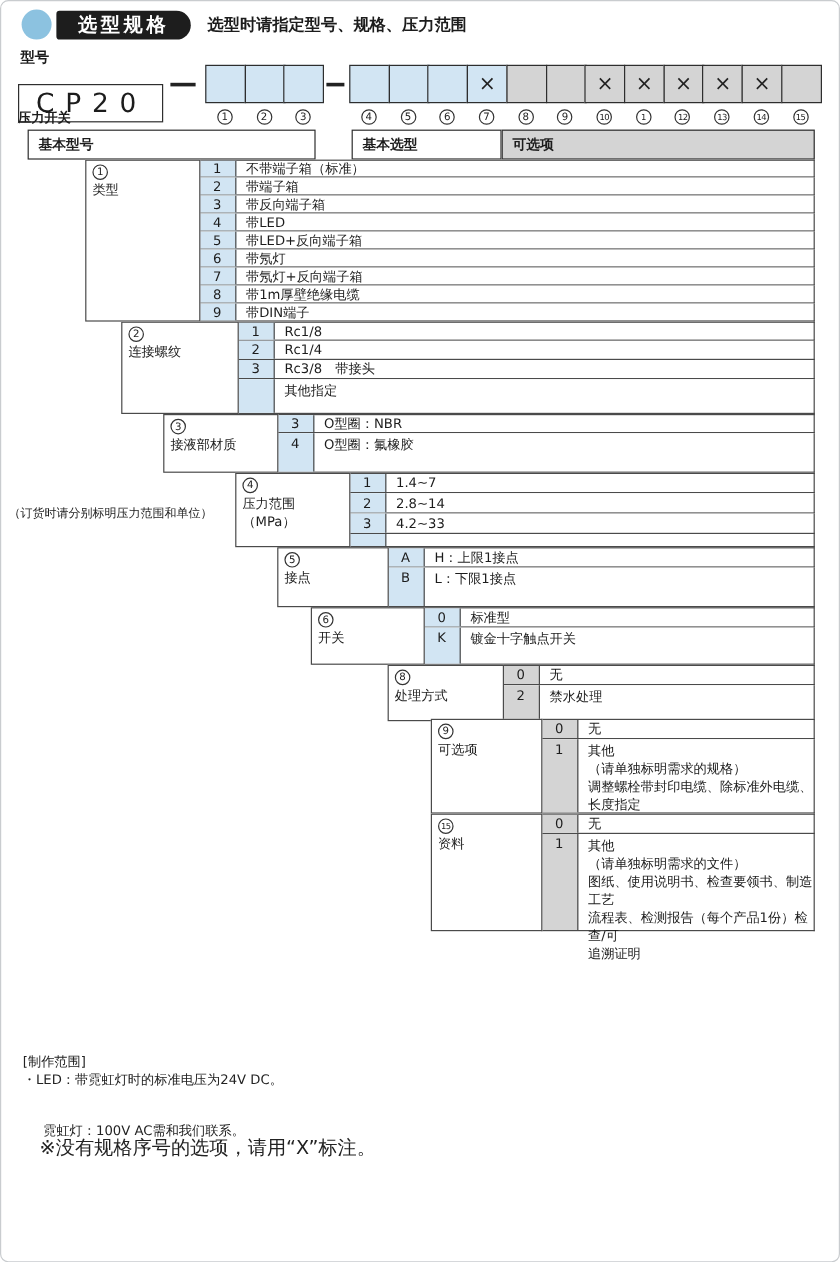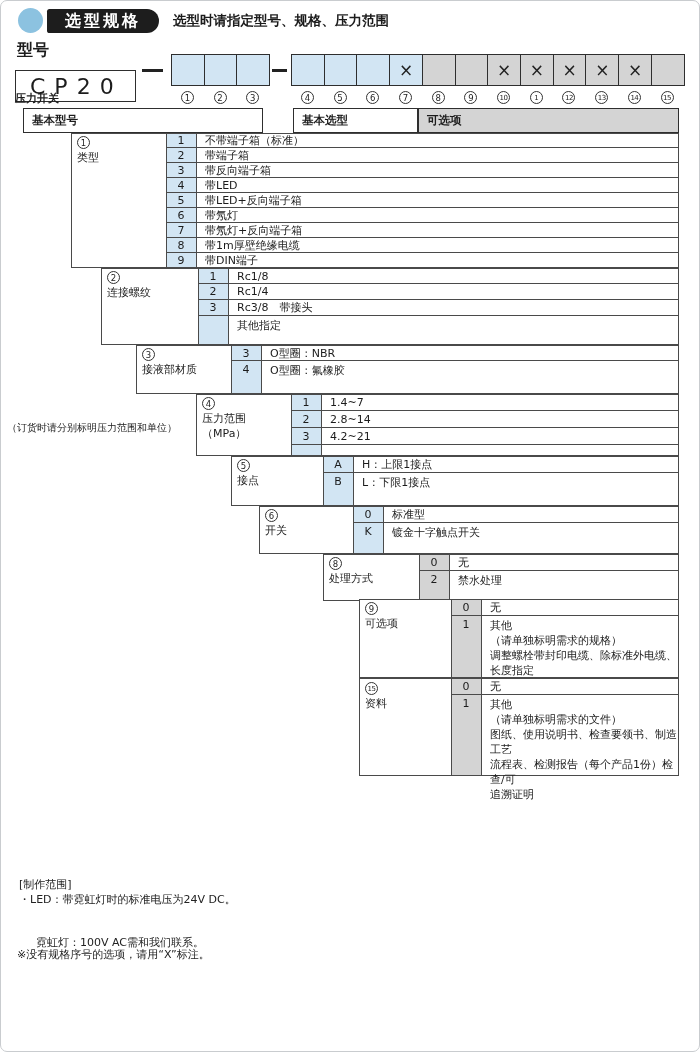--- a/index.html
+++ b/index.html
@@ -12,21 +12,21 @@
         border:1px solid #c9cccf;border-radius:7px;overflow:hidden;}
 
   
   .hdr{position:absolute;left:17px;top:7px;display:flex;align-items:center;}
   .dot{width:25px;height:25px;border-radius:50%;background:var(--accent);}
   .badge{margin-left:4px;height:24px;line-height:24px;padding:0 18px;background:var(--badge-bg);
          color:#fff;font-size:16px;font-weight:bold;letter-spacing:3px;border-radius:3px 14px 14px 3px;}
   .subtitle{margin-left:14px;font-size:13.5px;font-weight:bold;color:#1c1c1c;}
 
   
-  .model-label{position:absolute;left:16px;top:39px;font-size:16px;font-weight:bold;}
+  .model-label{position:absolute;left:16px;top:39px;font-size:12px;font-weight:bold;}
   .model-canvas{position:absolute;left:0;top:53px;width:700px;height:52px;}
   .cpbox{position:absolute;left:14px;top:16px;width:121px;height:32px;border:1.6px solid var(--box-border);
          background:#fff;display:flex;align-items:center;padding-left:14px;
          font-size:22px;letter-spacing:9px;font-weight:500;}
   .cpcaption{position:absolute;left:14px;top:37px;width:121px;text-align:left;
              font-size:11px;font-weight:bold;}
   .dash{position:absolute;top:15px;height:2.6px;background:#222;}
   .mbox{position:absolute;top:0;width:34px;height:32px;border:1.6px solid var(--box-border);
         display:flex;align-items:center;justify-content:center;font-size:17px;color:#222;background:#fff;}
   .mbox.basic{background:var(--basic-fill);}
@@ -55,21 +55,21 @@
   .opt-row.optional .code{background:var(--optional-fill);}
   .opt-row .desc{flex:1;display:flex;flex-direction:column;justify-content:center;
                  padding-left:8px;font-size:11px;line-height:15px;}
   .opt-row.tall .code{align-items:flex-start;padding-top:2px;}
   .opt-row.tall .desc{justify-content:flex-start;padding-top:2px;}
 
   .side-note{position:absolute;left:6px;top:420px;font-size:10px;white-space:nowrap;color:#222;}
 
   .notes{position:absolute;left:18px;top:876px;font-size:11px;line-height:15px;color:#222;}
   .notes .indent{padding-left:17px;margin-top:28px;}
-  .xnote{position:absolute;left:16px;top:946px;font-size:11px;color:#222;}
+  .xnote{position:absolute;left:32px;top:946px;font-size:16px;color:#222;}
 </style>
 </head>
 <body>
 
 <div class="page">
 
   <div class="hdr">
     <span class="dot"></span>
     <span class="badge">选型规格</span>
     <span class="subtitle">选型时请指定型号、规格、压力范围</span>
@@ -225,21 +225,21 @@
       </div>
       <div class="opt-row basic" style="left: 290px; top: 410px; width: 388px; height: 17px;">
         <span class="code">2</span>
         <div class="desc">
           <div class="dline">2.8~14</div>
         </div>
       </div>
       <div class="opt-row basic" style="left: 290px; top: 427px; width: 388px; height: 17px;">
         <span class="code">3</span>
         <div class="desc">
-          <div class="dline">4.2~21</div>
+          <div class="dline">4.2~33</div>
         </div>
       </div>
       <div class="opt-row basic" style="left: 290px; top: 444px; width: 388px; height: 11px;">
         <span class="code"></span>
         <div class="desc">
           <div class="dline"></div>
         </div>
       </div>
       <div class="sec-label" style="left: 230px; top: 455px; width: 93px; height: 50px;"><span class="cnum">5</span><div class="sec-title">接点</div></div>
       <div class="opt-row basic first" style="left: 322px; top: 455px; width: 356px; height: 17px;">

